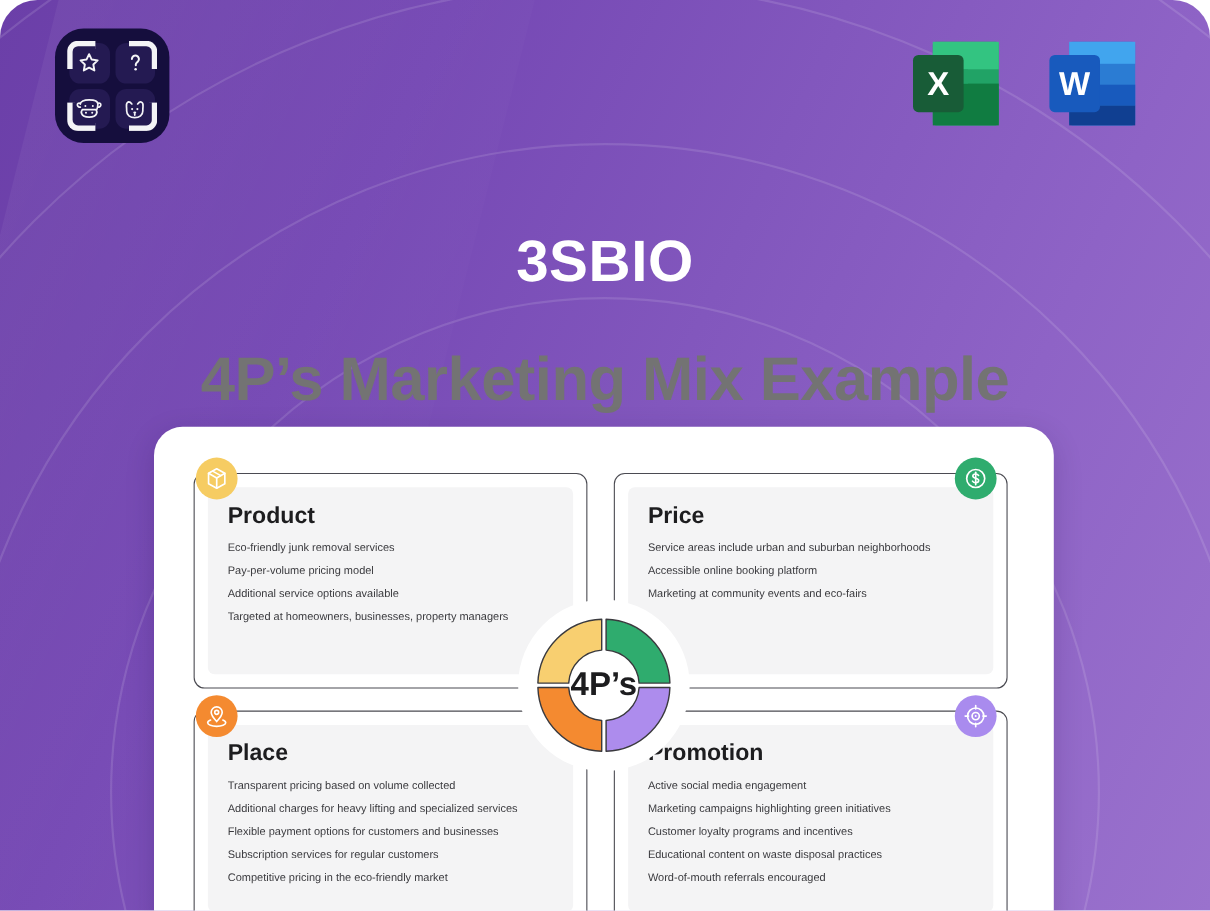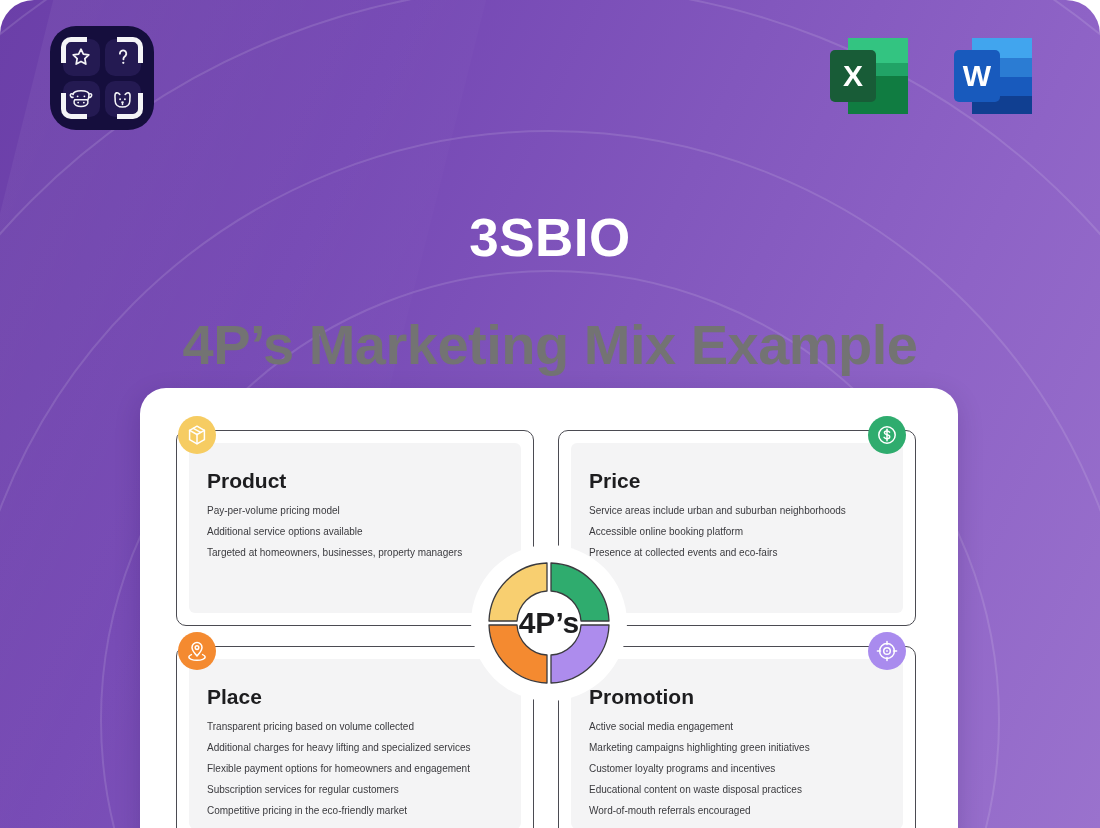--- a/index.html
+++ b/index.html
@@ -119,21 +119,20 @@
     padding:14px 18px 0 18px;
   }
   #quad-product   { left:36px;  top:42px; }
   #quad-price     { left:418px; top:42px; }
   #quad-place     { left:36px;  top:258px; }
   #quad-promotion { left:418px; top:258px; }
 
   .quad-title {
     font-size:21px; font-weight:700; color:#1d1d1f;
     margin-bottom:12px;
-    margin-top:12px;
   }
   .quad ul { list-style:none; }
   .quad li {
     font-size:10px; color:#3a3a3e;
     line-height:1.25;
     margin-bottom:8.5px;
     white-space:nowrap;
   }
   .align-right { text-align:left; }
 
@@ -245,45 +244,46 @@
 
   <div id="company-name">3SBIO</div>
   <div id="main-title">4P’s Marketing Mix Example</div>
 
   <div id="diagram-card">
 
     <div class="quad" id="quad-product">
       <div class="inner">
         <div class="quad-title">Product</div>
         <ul>
+          <li>Eco-friendly junk removal services</li>
           <li>Pay-per-volume pricing model</li>
           <li>Additional service options available</li>
           <li>Targeted at homeowners, businesses, property managers</li>
         </ul>
       </div>
     </div>
 
     <div class="quad" id="quad-price">
       <div class="inner align-right">
         <div class="quad-title">Price</div>
         <ul>
           <li>Service areas include urban and suburban neighborhoods</li>
           <li>Accessible online booking platform</li>
-          <li>Presence at collected events and eco-fairs</li>
+          <li>Marketing at community events and eco-fairs</li>
         </ul>
       </div>
     </div>
 
     <div class="quad" id="quad-place">
       <div class="inner">
         <div class="quad-title">Place</div>
         <ul>
           <li>Transparent pricing based on volume collected</li>
           <li>Additional charges for heavy lifting and specialized services</li>
-          <li>Flexible payment options for homeowners and engagement</li>
+          <li>Flexible payment options for customers and businesses</li>
           <li>Subscription services for regular customers</li>
           <li>Competitive pricing in the eco-friendly market</li>
         </ul>
       </div>
     </div>
 
     <div class="quad" id="quad-promotion">
       <div class="inner align-right">
         <div class="quad-title">Promotion</div>
         <ul>

